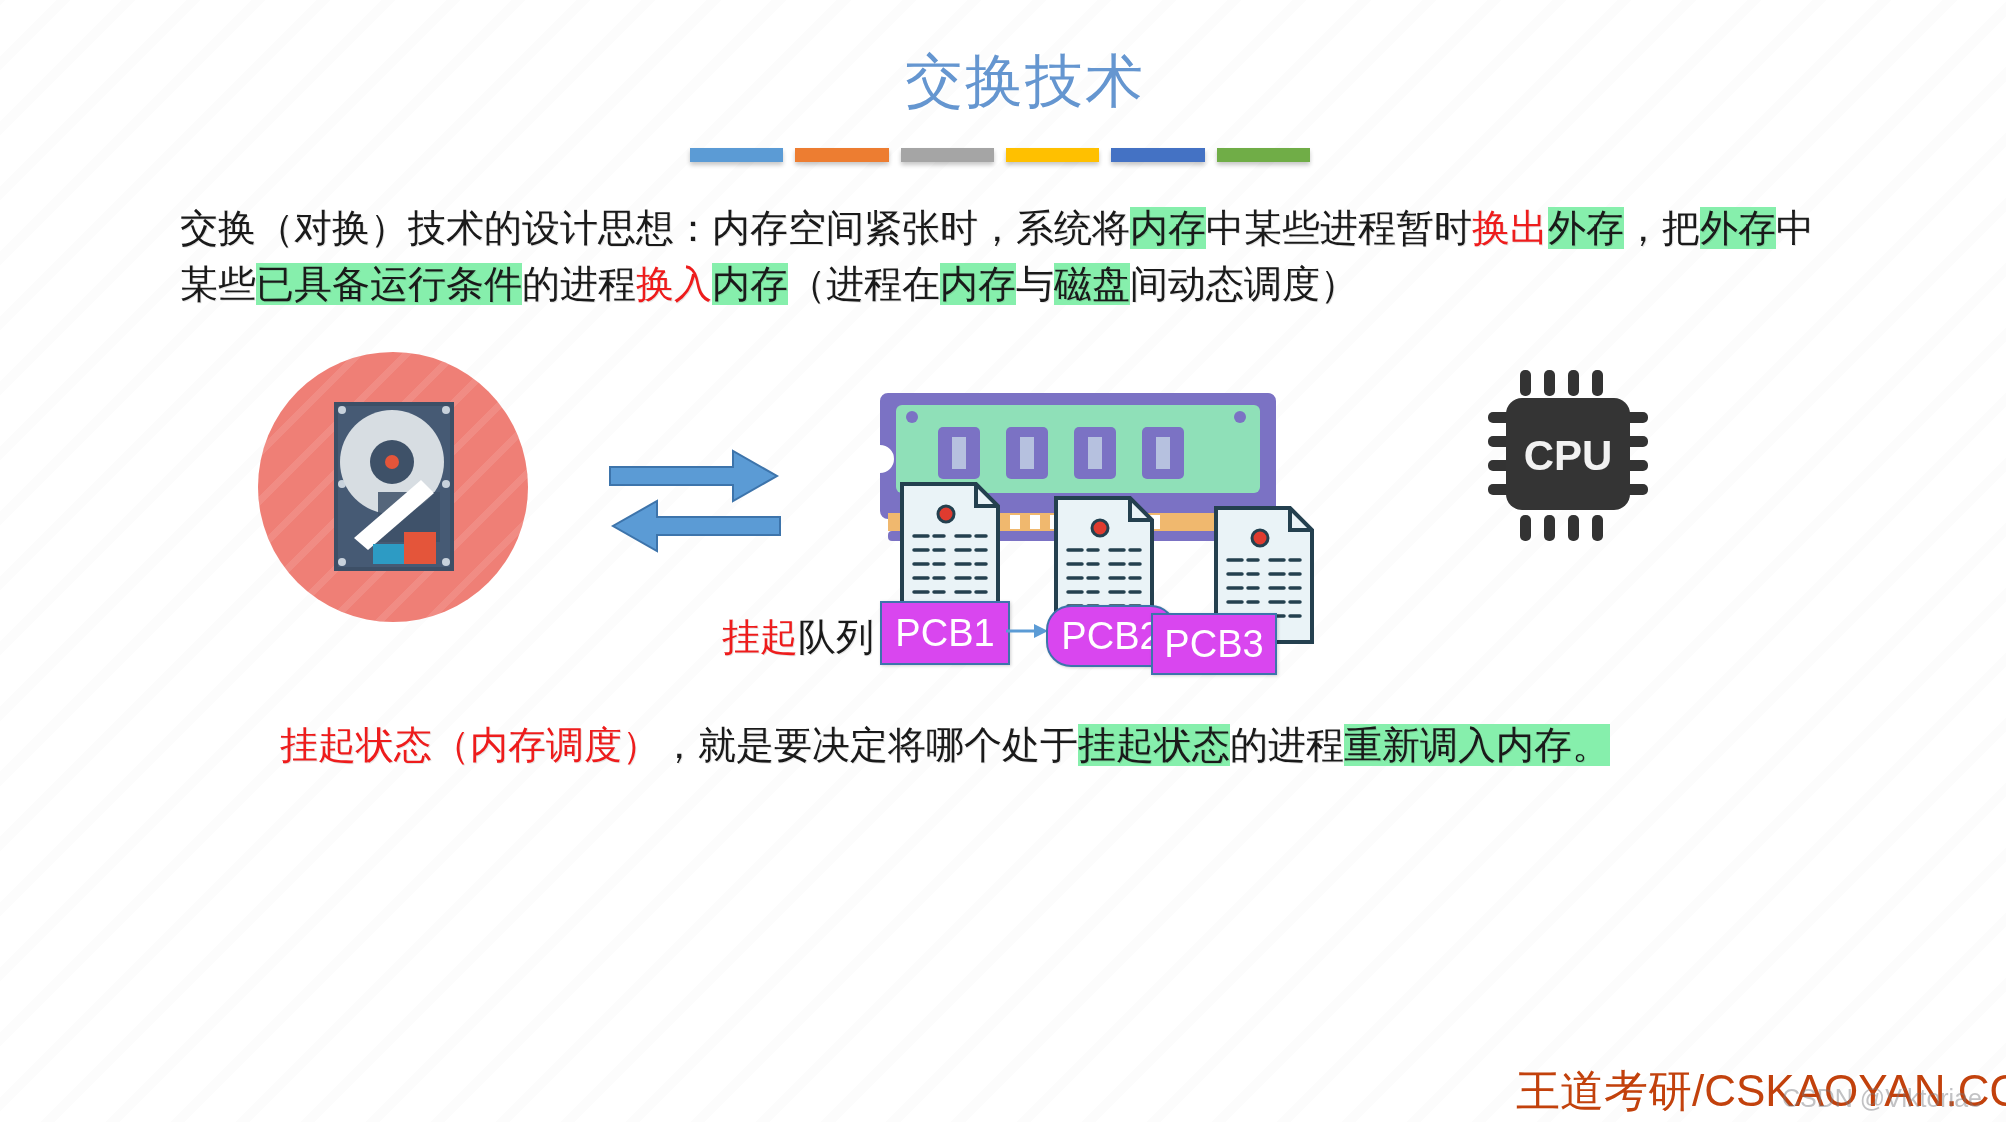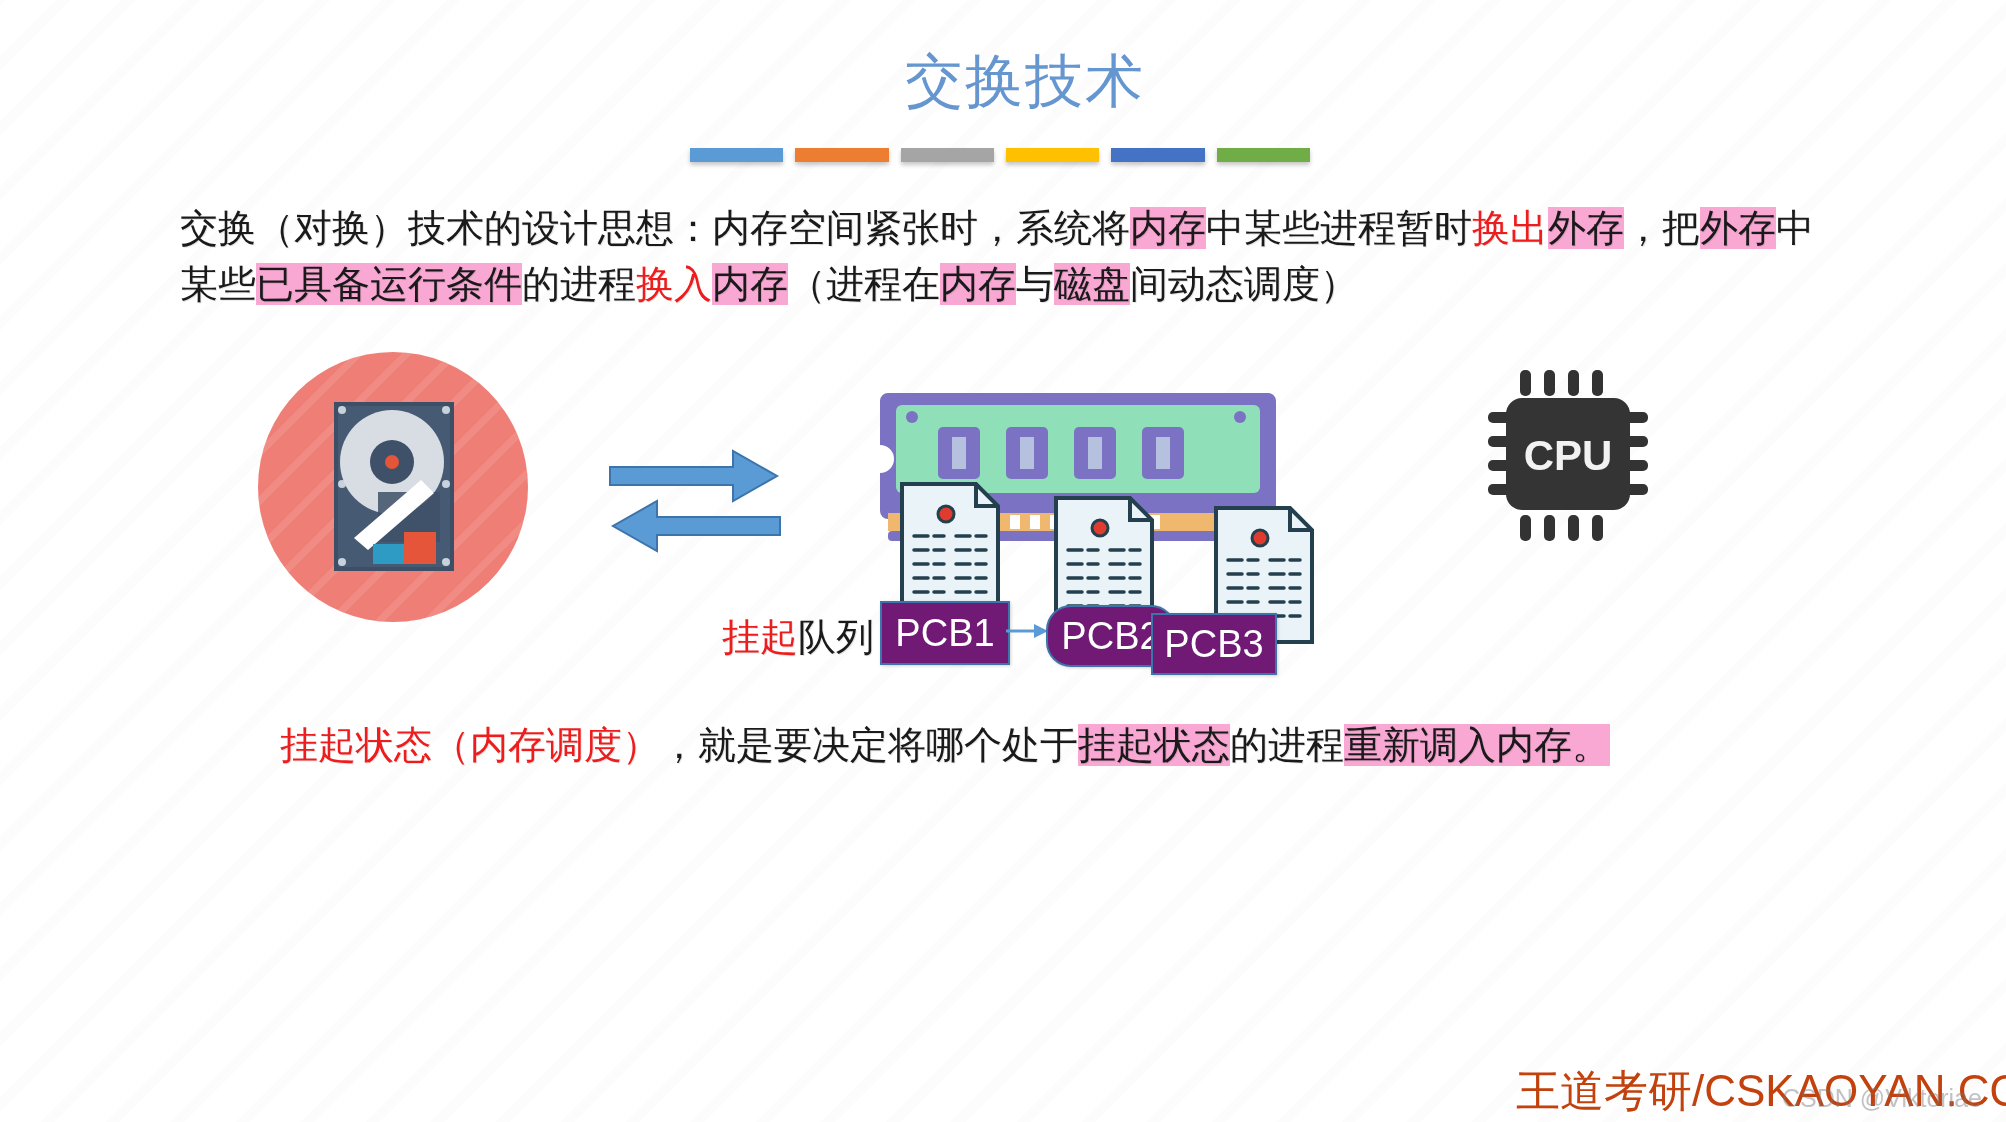--- a/index.html
+++ b/index.html
@@ -64,21 +64,21 @@
     position: absolute;
     left: 180px;
     top: 200px;
     width: 1660px;
     font-size: 38px;
     line-height: 56px;
     color: #1a1a1a;
     font-family: "Liberation Serif", "DejaVu Serif", serif;
     text-shadow: 1px 1px 0 rgba(0,0,0,0.10);
   }
-  .hl { background: #f9a8d4; }
+  .hl { background: #86efac; }
   .red { color: #ee1c1c; }
 
   
   .conclusion {
     position: absolute;
     left: 280px;
     top: 718px;
     width: 1400px;
     font-size: 38px;
     line-height: 54px;
@@ -139,21 +139,21 @@
     width: 104px;
     height: 145px;
   }
   .doc1 { left: 898px; top: 478px; }
   .doc2 { left: 1052px; top: 492px; }
   .doc3 { left: 1212px; top: 502px; }
 
   
   .pcb {
     position: absolute;
-    background: #701a75;
+    background: #d946ef;
     border: 2px solid #3d74ab;
     color: #ffffff;
     font-family: "Liberation Sans", "DejaVu Sans", sans-serif;
     font-size: 38px;
     display: flex;
     align-items: center;
     justify-content: center;
     box-shadow: 1px 1px 3px rgba(0,0,0,0.18);
   }
   .pcb1 { left: 880px; top: 601px; width: 126px; height: 60px; }

